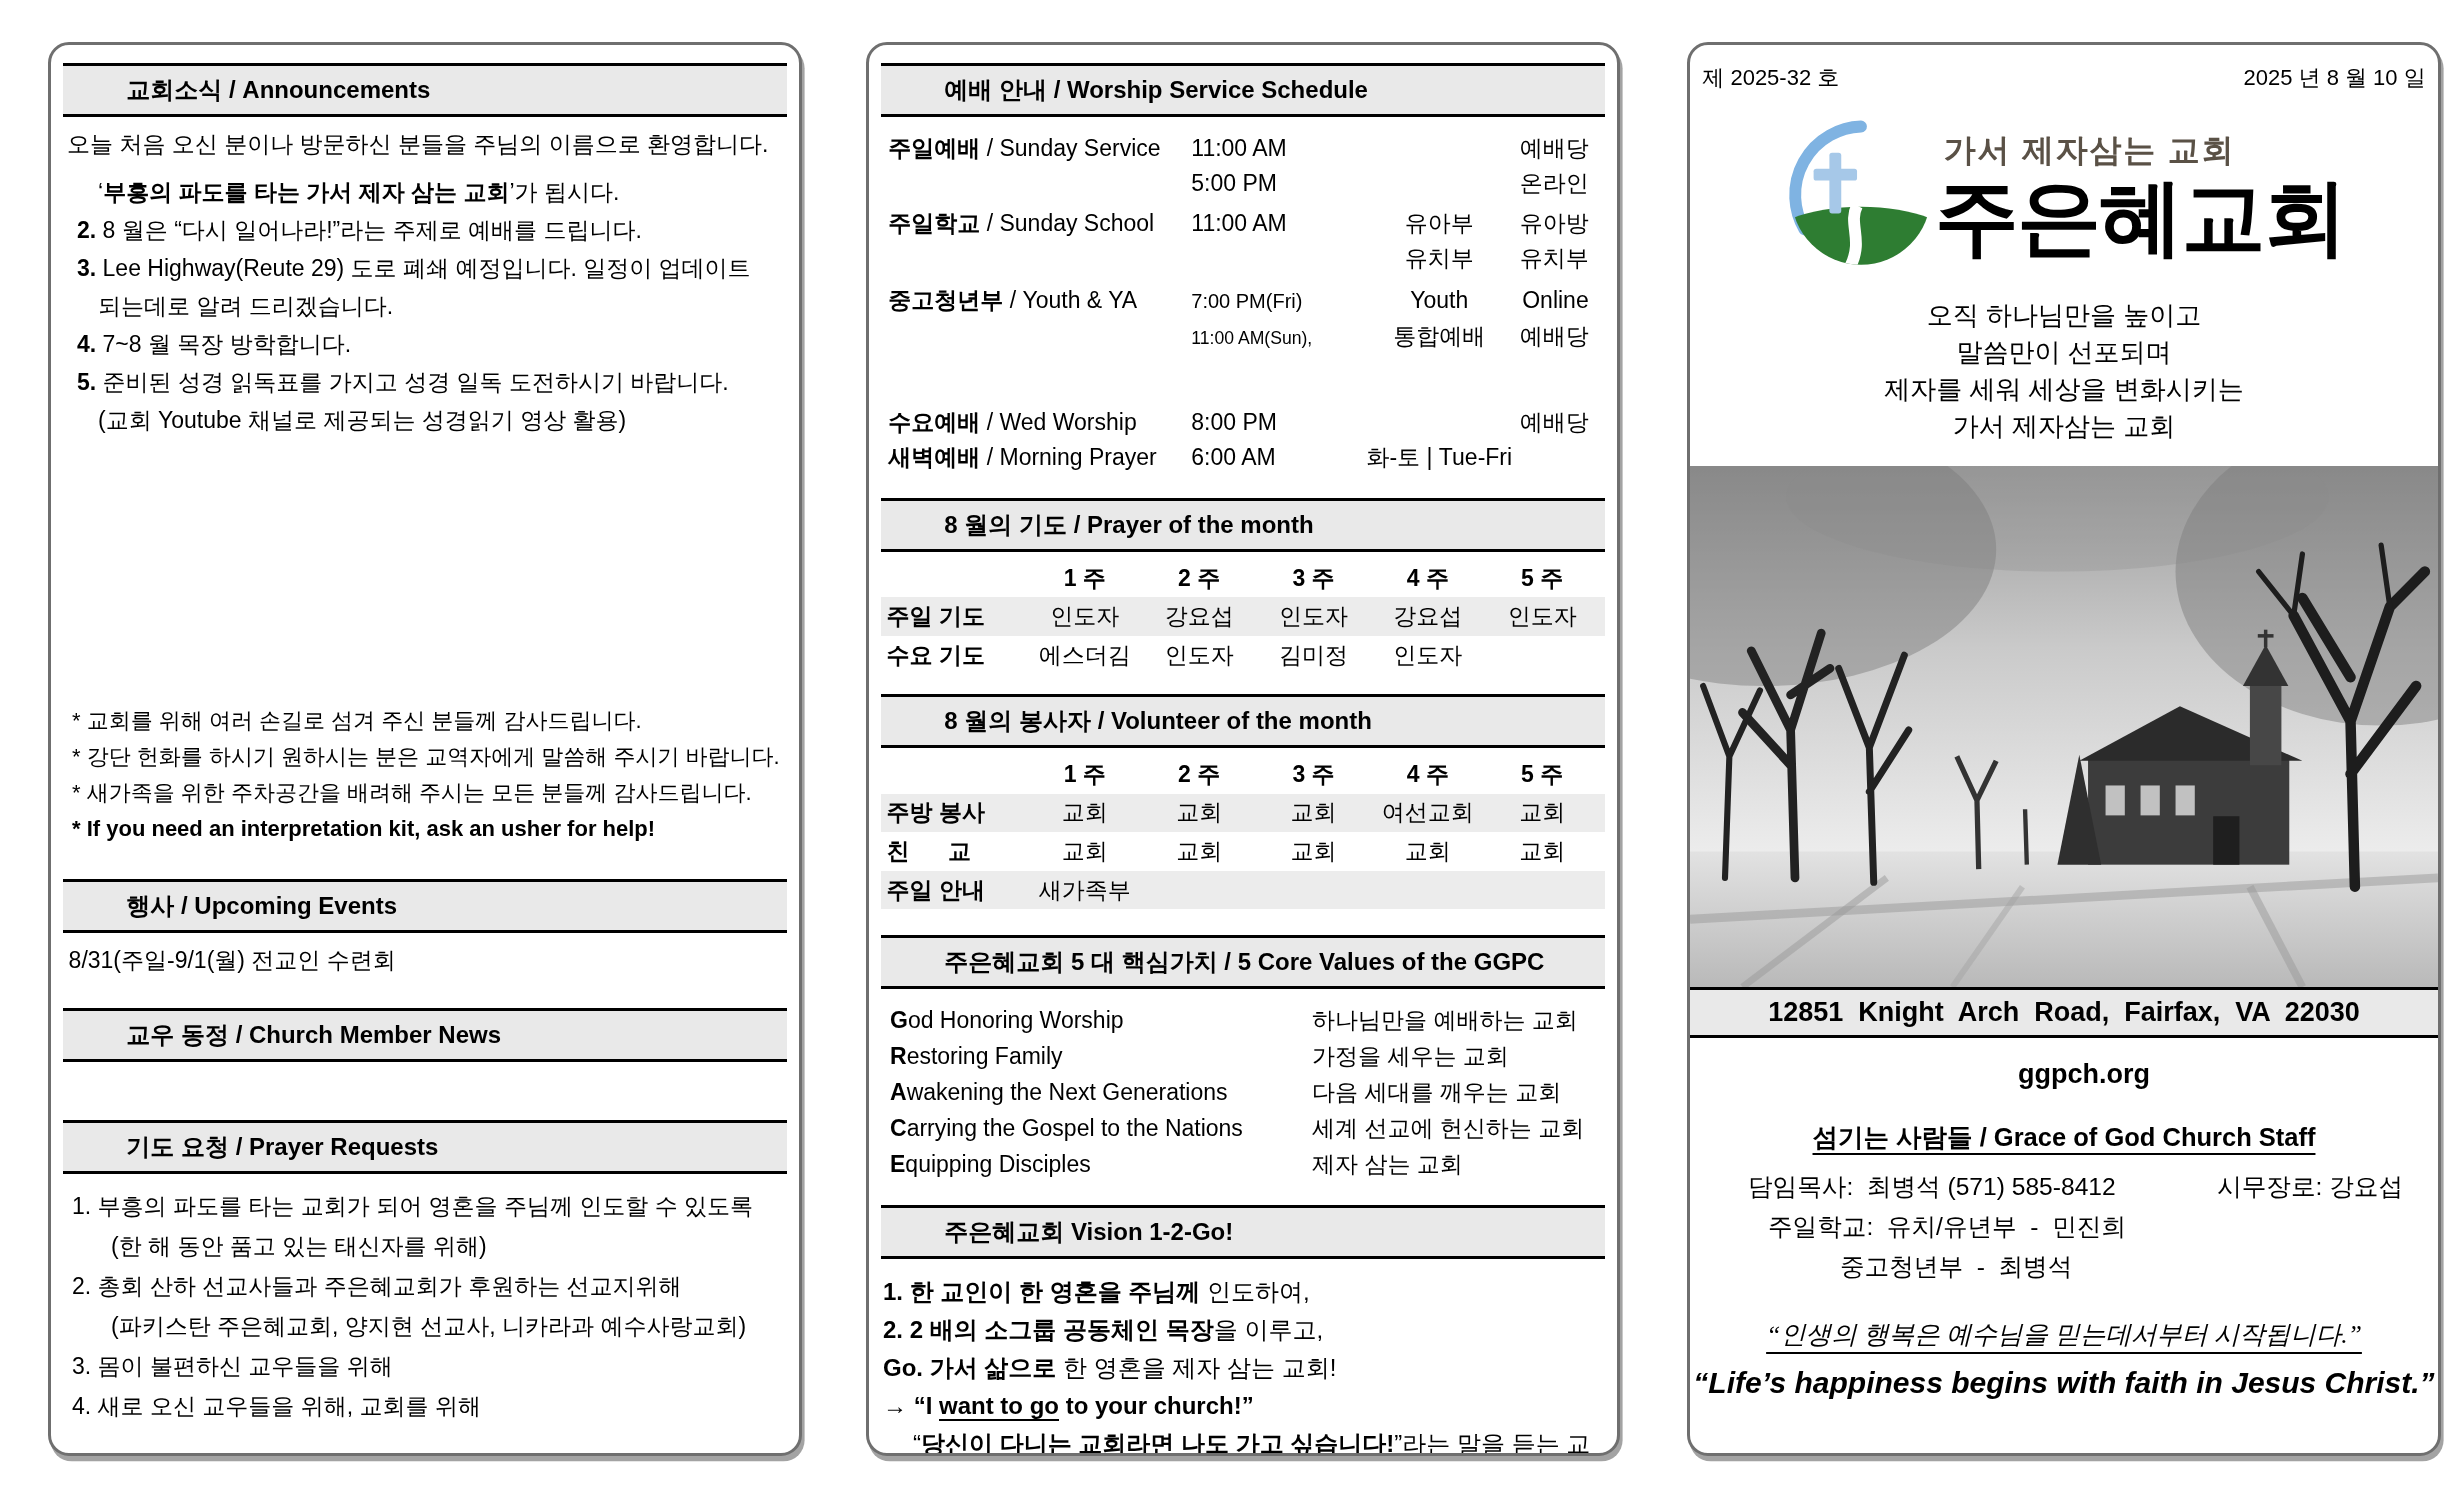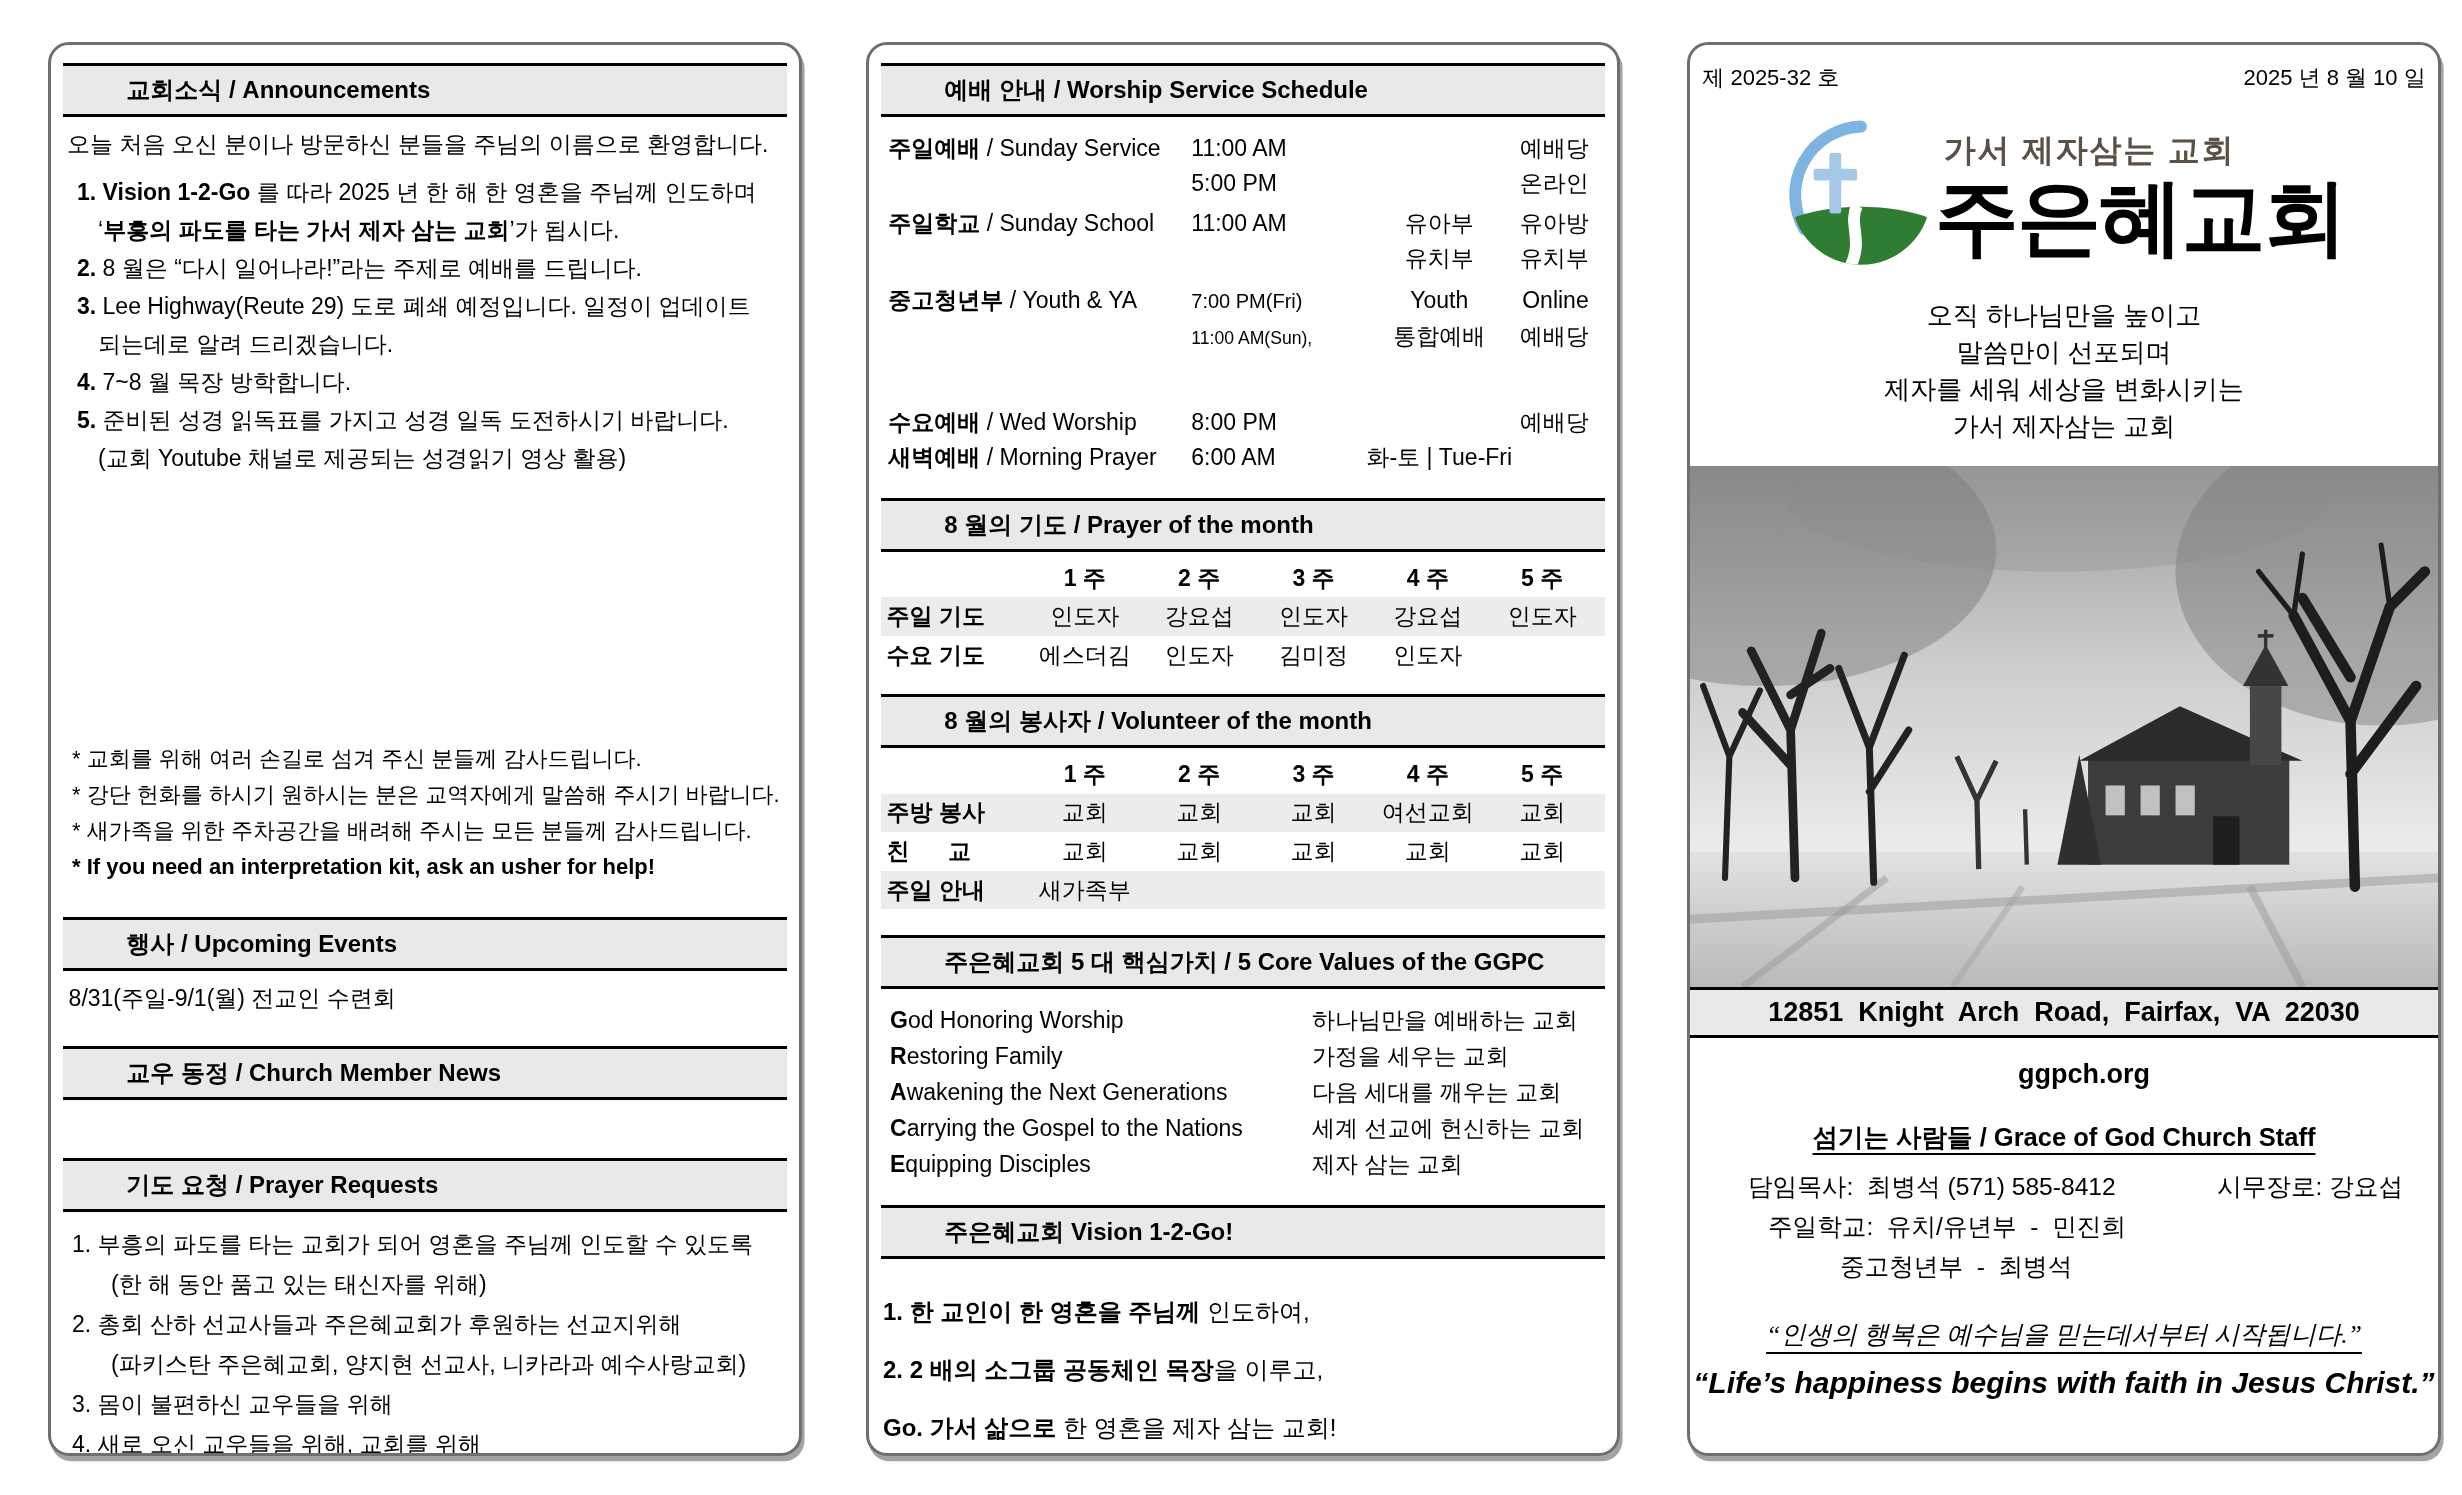--- a/index.html
+++ b/index.html
@@ -63,21 +63,21 @@
   .shade{background:#ececec;}
 
   
   .cv{padding:12.3px 12.3px 0 21px;font-size:23px;}
   .cvrow{display:flex;line-height:36px;}
   .cv-en{width:422px;}
   .cv-ko{flex:1;}
 
   
   .vis{padding:14px 12.3px 0 14px;font-size:24px;}
-  .vis .ln{line-height:38px;margin-top:20px;}
+  .vis .ln{line-height:38px;}
   .vis .ind3{padding-left:30px;}
 
   
   .issue-row{display:flex;justify-content:space-between;padding:17.6px 12.3px 0 12.3px;font-size:22px;}
   .logo-row{display:flex;align-items:center;justify-content:center;margin-top:23px;}
   .logo-icon{width:158px;height:158px;flex:0 0 auto;margin-right:-5.3px;}
   .logo-texts{display:flex;flex-direction:column;}
   .logo-tagline{font-size:32px;font-weight:700;color:#5a5146;letter-spacing:1.8px;padding-left:8.8px;}
   .logo-name{font-size:84px;font-weight:800;letter-spacing:-1.8px;line-height:1.05;}
   .mission{margin-top:23px;text-align:center;font-size:26px;line-height:37px;}
@@ -104,21 +104,20 @@
 <body>
 
 <div class="page">
 
   <section class="panel panel-left">
     <div class="sec-hdr mt20">
       <span>교회소식 / Announcements</span>
     </div>
     <div class="welcome">오늘 처음 오신 분이나 방문하신 분들을 주님의 이름으로 환영합니다.</div>
     <div class="ann-lines">
-      <div class="ln"><span style="font-weight: 700;">1. </span><span style="font-weight: 700;">Vision 1-2-Go </span><span>를 따라 2025 년 한 해 한 영혼을 주님께 인도하며</span></div>
       <div class="ln ind"><span>‘</span><span style="font-weight: 700;">부흥의 파도를 타는 가서 제자 삼는 교회</span><span>’가 됩시다.</span></div>
       <div class="ln"><span style="font-weight: 700;">2. </span><span>8 월은 “다시 일어나라!”라는 주제로 예배를 드립니다.</span></div>
       <div class="ln"><span style="font-weight: 700;">3. </span><span>Lee Highway(Reute 29) 도로 폐쇄 예정입니다. 일정이 업데이트</span></div>
       <div class="ln ind"><span>되는데로 알려 드리겠습니다.</span></div>
       <div class="ln"><span style="font-weight: 700;">4. </span><span>7~8 월 목장 방학합니다.</span></div>
       <div class="ln"><span style="font-weight: 700;">5. </span><span>준비된 성경 읽독표를 가지고 성경 일독 도전하시기 바랍니다.</span></div>
       <div class="ln ind"><span>(교회 Youtube 채널로 제공되는 성경읽기 영상 활용)</span></div>
     </div>
     <div class="notes">
       <div class="ln">* 교회를 위해 여러 손길로 섬겨 주신 분들께 감사드립니다.</div>

